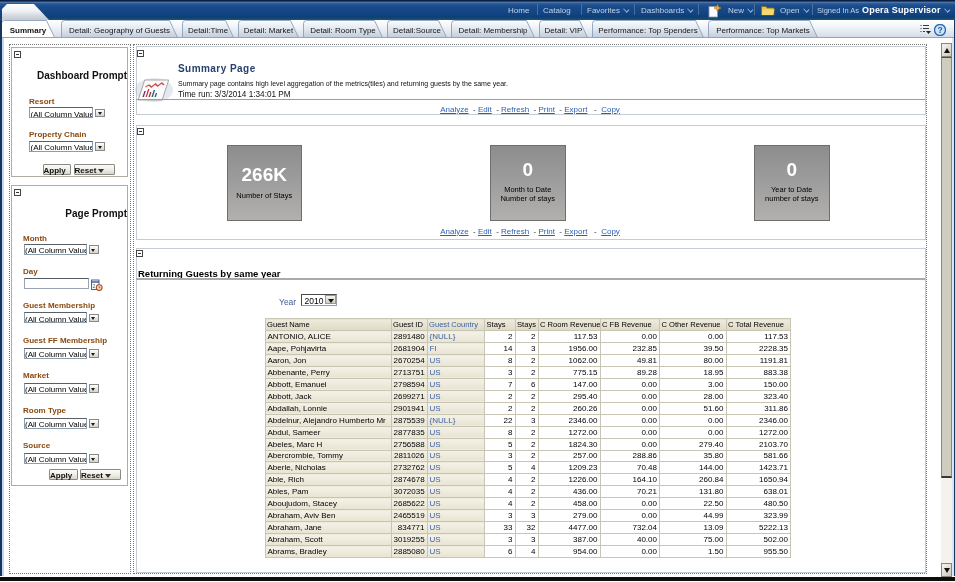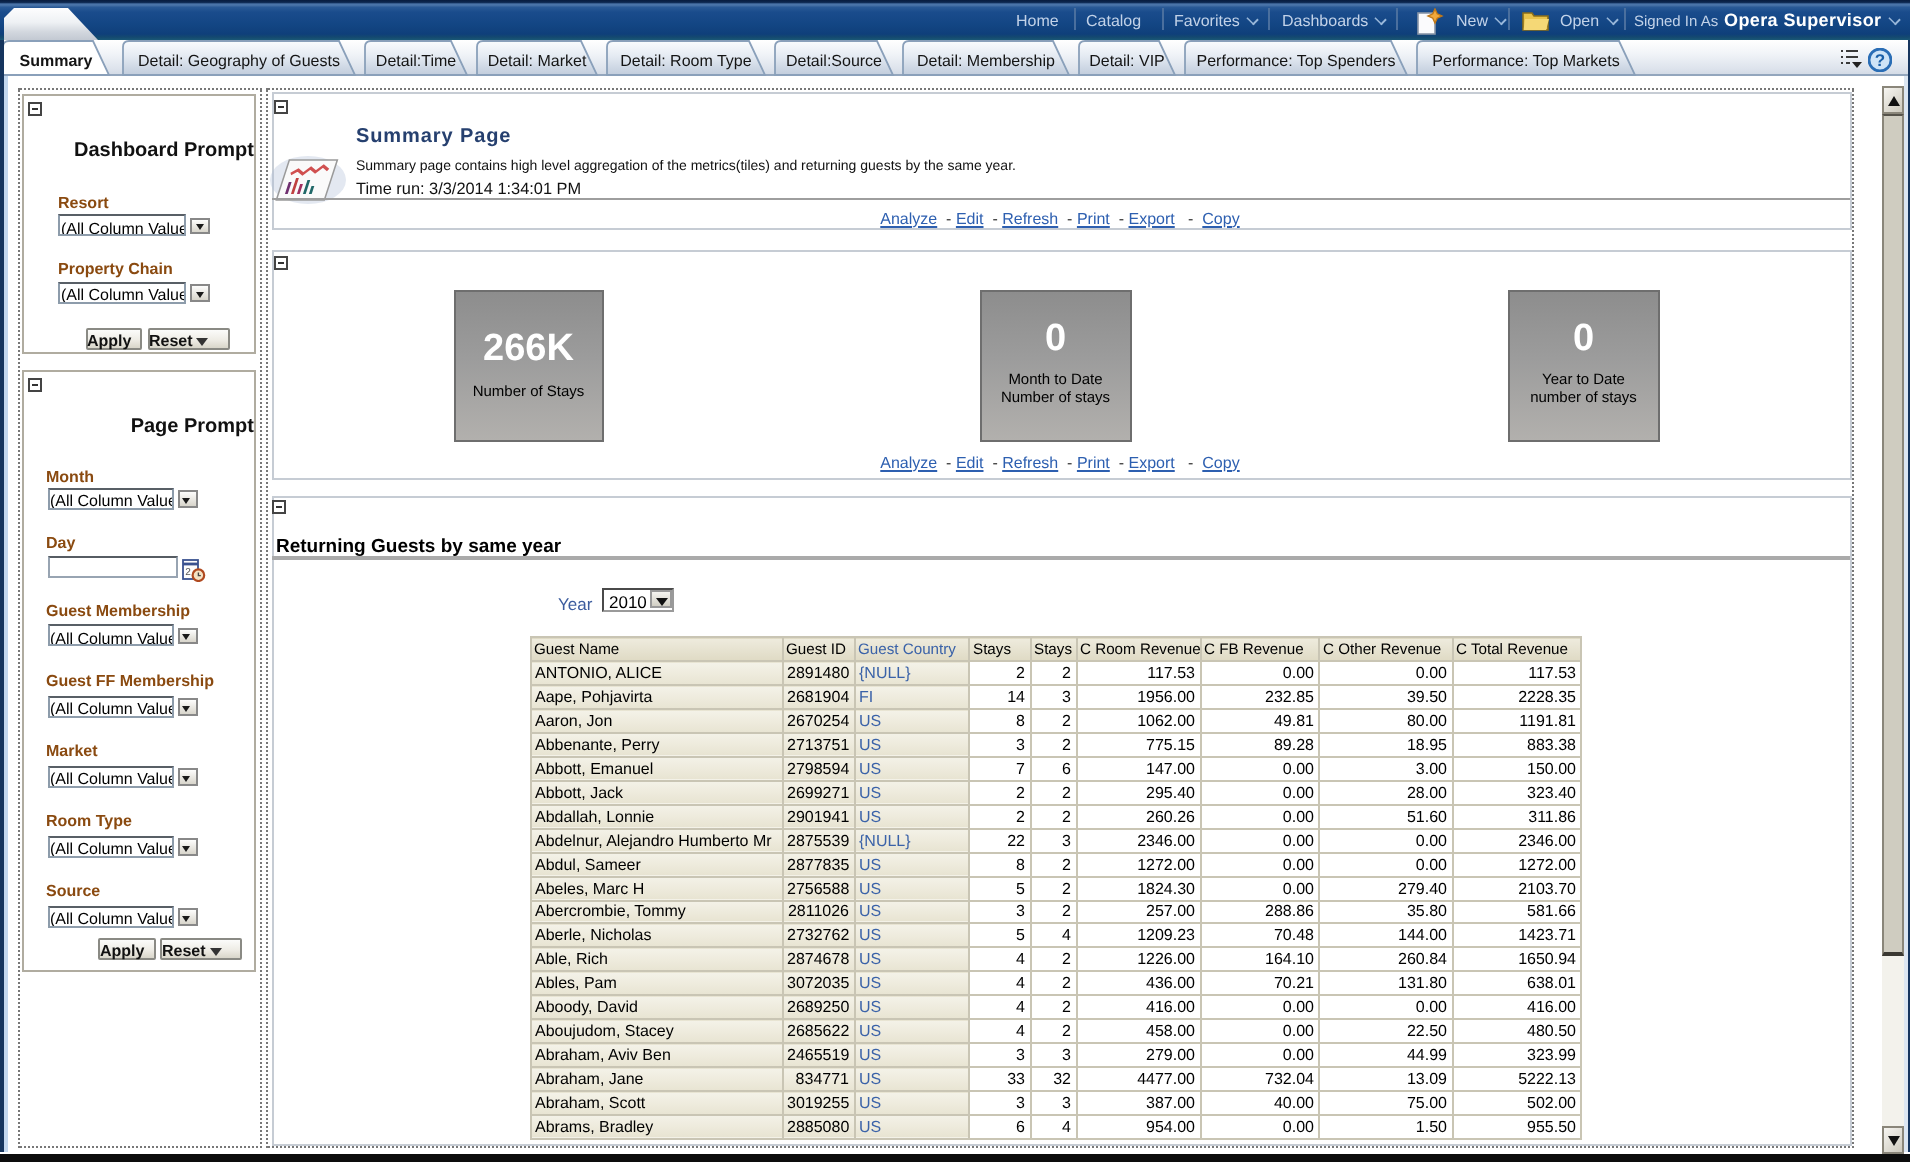--- a/index.html
+++ b/index.html
@@ -467,31 +467,20 @@
           <td class="ar">3072035</td>
           <td class="ac">US</td>
           <td class="n">4</td>
           <td class="n">2</td>
           <td class="n">436.00</td>
           <td class="n">70.21</td>
           <td class="n">131.80</td>
           <td class="n">638.01</td>
         </tr>
 <tr>
-          <td class="an">Aboody, David</td>
-          <td class="ar">2689250</td>
-          <td class="ac">US</td>
-          <td class="n">4</td>
-          <td class="n">2</td>
-          <td class="n">416.00</td>
-          <td class="n">0.00</td>
-          <td class="n">0.00</td>
-          <td class="n">416.00</td>
-        </tr>
-<tr>
           <td class="an">Aboujudom, Stacey</td>
           <td class="ar">2685622</td>
           <td class="ac">US</td>
           <td class="n">4</td>
           <td class="n">2</td>
           <td class="n">458.00</td>
           <td class="n">0.00</td>
           <td class="n">22.50</td>
           <td class="n">480.50</td>
         </tr>

